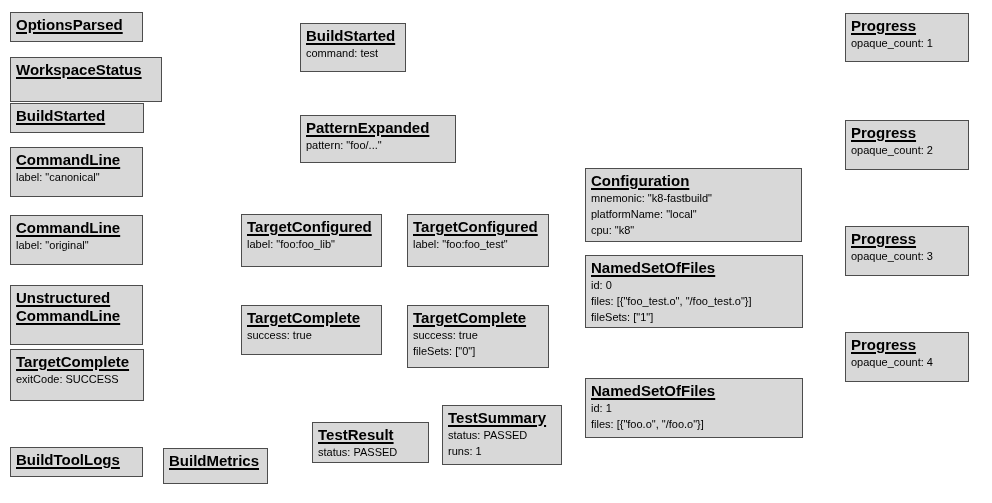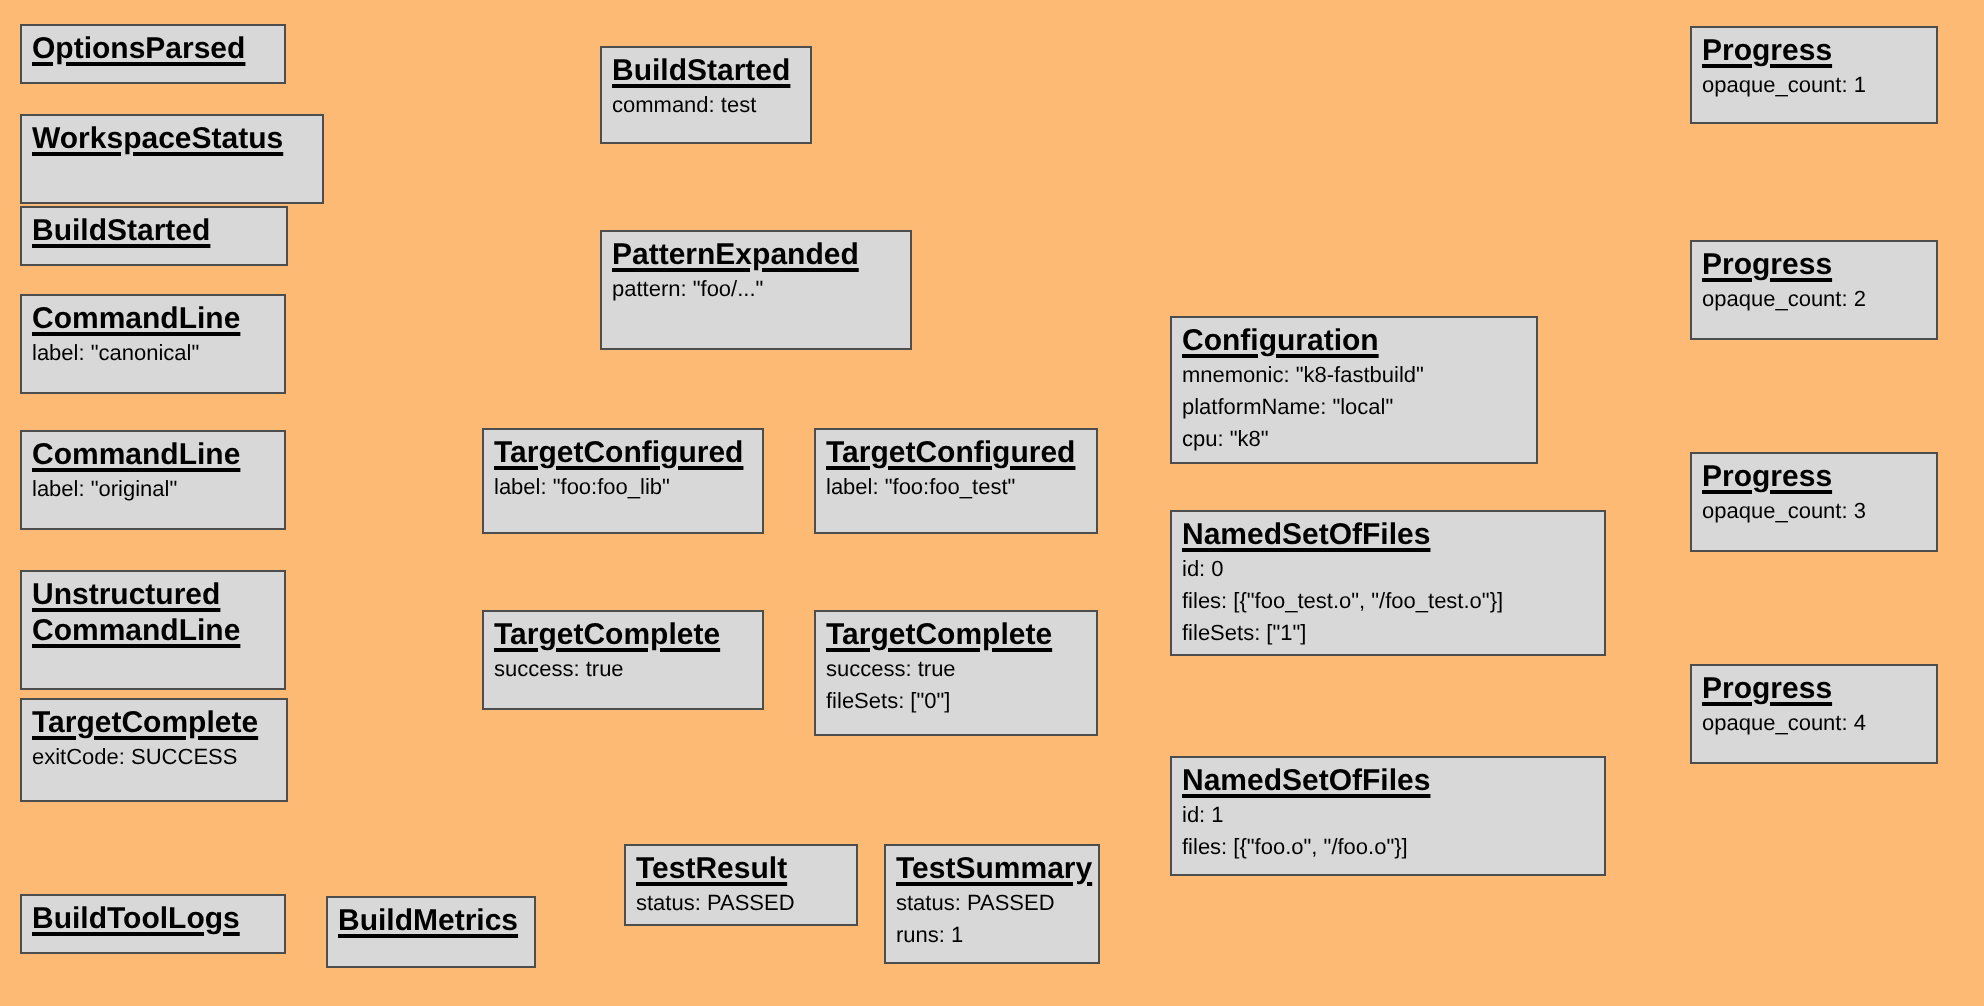--- a/index.html
+++ b/index.html
@@ -4,21 +4,21 @@
 <style>
   html, body {
     margin: 0;
     padding: 0;
     background: #000000;
   }
   .canvas {
     position: relative;
     width: 992px;
     height: 503px;
-    background: #fdba74;
+    background: #ffffff;
     font-family: "Liberation Sans", sans-serif;
     overflow: hidden;
   }
   .node {
     position: absolute;
     box-sizing: border-box;
     background: #d8d8d8;
     border: 1px solid #4d4d4d;
     color: #000000;
     padding: 3px 5px 2px 5px;
@@ -84,21 +84,21 @@
 
   <div class="node" style="left:163px;top:448px;width:105px;height:36px">
     <span class="t">BuildMetrics</span>
   </div>
 
   <div class="node" style="left:300px;top:23px;width:106px;height:49px">
     <span class="t">BuildStarted</span>
     <span class="b">command: test</span>
   </div>
 
-  <div class="node" style="left:300px;top:115px;width:156px;height:60px">
+  <div class="node" style="left:300px;top:115px;width:156px;height:48px">
     <span class="t">PatternExpanded</span>
     <span class="b">pattern: "foo/..."</span>
   </div>
 
   <div class="node" style="left:241px;top:214px;width:141px;height:53px">
     <span class="t">TargetConfigured</span>
     <span class="b">label: "foo:foo_lib"</span>
   </div>
 
   <div class="node" style="left:407px;top:214px;width:142px;height:53px">
@@ -115,28 +115,28 @@
     <span class="t">TargetComplete</span>
     <span class="b">success: true</span>
     <span class="b">fileSets: ["0"]</span>
   </div>
 
   <div class="node" style="left:312px;top:422px;width:117px;height:41px">
     <span class="t">TestResult</span>
     <span class="b">status: PASSED</span>
   </div>
 
-  <div class="node" style="left:442px;top:422px;width:108px;height:60px">
+  <div class="node" style="left:442px;top:405px;width:120px;height:60px">
     <span class="t">TestSummary</span>
     <span class="b">status: PASSED</span>
     <span class="b">runs: 1</span>
   </div>
 
 
-  <div class="node" style="left:585px;top:158px;width:184px;height:74px">
+  <div class="node" style="left:585px;top:168px;width:217px;height:74px">
     <span class="t">Configuration</span>
     <span class="b">mnemonic: "k8-fastbuild"</span>
     <span class="b">platformName: "local"</span>
     <span class="b">cpu: "k8"</span>
   </div>
 
   <div class="node" style="left:585px;top:255px;width:218px;height:73px">
     <span class="t">NamedSetOfFiles</span>
     <span class="b">id: 0</span>
     <span class="b">files: [{"foo_test.o", "/foo_test.o"}]</span>

